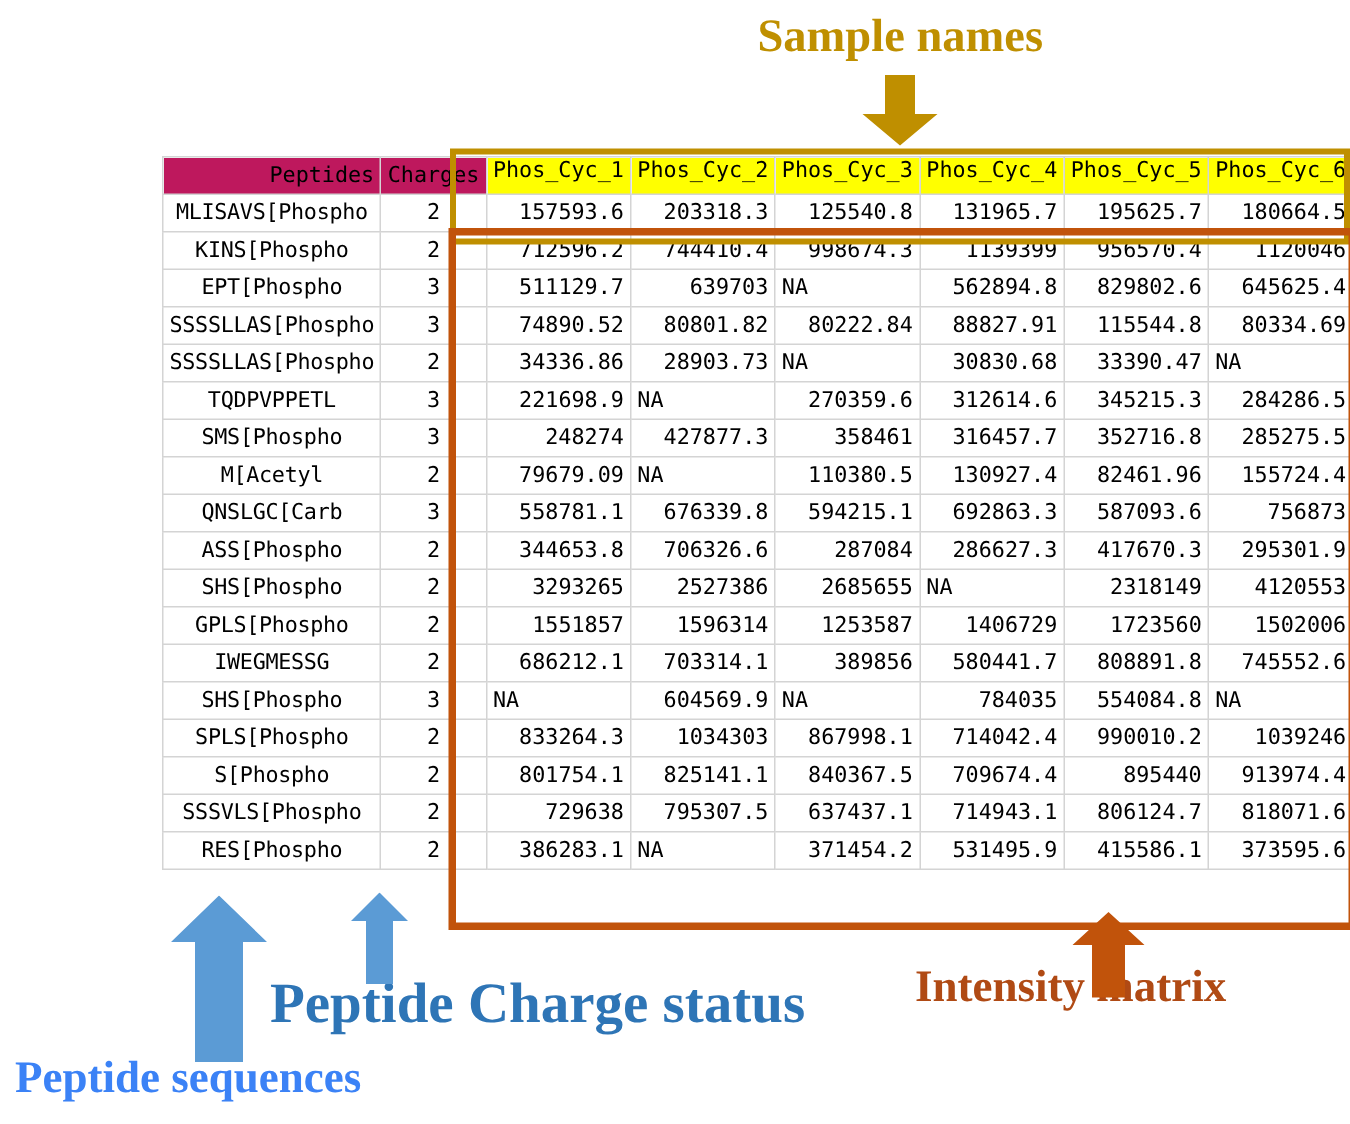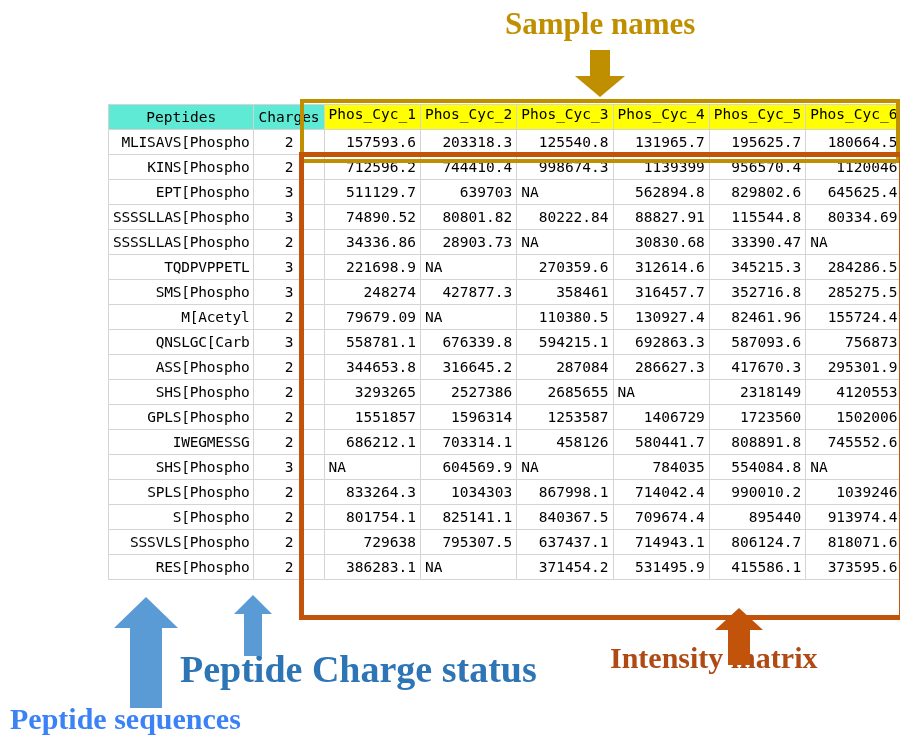--- a/index.html
+++ b/index.html
@@ -78,38 +78,38 @@
     overflow: hidden;
     white-space: nowrap;
     font-weight: normal;
   }
 
   .col-pep    { width: 100px; }
   .col-chg    { width: 87px; }
   .col-sample { width: 97px; }
 
   thead th {
-    background: #5eead4;
-    text-align: center;
+    background: #be185d;
+    text-align: right;
     vertical-align: middle;
     height: 50px;
     line-height: 1.15;
   }
   thead th.sample-head {
     background: #FFFF00;
     text-align: center;
     white-space: normal;
     word-break: break-all;
     padding: 3px 3px 0 5px;
     vertical-align: top;
     line-height: 1.25;
   }
 
   td.pep {
-    text-align: right;
+    text-align: center;
     letter-spacing: -0.2px;
   }
   td.chg { text-align: center; }
   td.num { text-align: right; }
   td.num.na { text-align: left; }
 
   
   .hi-box {
     position: absolute;
     pointer-events: none;
@@ -233,21 +233,21 @@
         <td class="num col-sample">676339.8</td>
         <td class="num col-sample">594215.1</td>
         <td class="num col-sample">692863.3</td>
         <td class="num col-sample">587093.6</td>
         <td class="num col-sample">756873</td>
       </tr>
       <tr>
         <td class="pep col-pep">ASS[Phospho</td>
         <td class="chg col-chg">2</td>
         <td class="num col-sample">344653.8</td>
-        <td class="num col-sample">316645.2</td>
+        <td class="num col-sample">706326.6</td>
         <td class="num col-sample">287084</td>
         <td class="num col-sample">286627.3</td>
         <td class="num col-sample">417670.3</td>
         <td class="num col-sample">295301.9</td>
       </tr>
       <tr>
         <td class="pep col-pep">SHS[Phospho</td>
         <td class="chg col-chg">2</td>
         <td class="num col-sample">3293265</td>
         <td class="num col-sample">2527386</td>
@@ -264,21 +264,21 @@
         <td class="num col-sample">1253587</td>
         <td class="num col-sample">1406729</td>
         <td class="num col-sample">1723560</td>
         <td class="num col-sample">1502006</td>
       </tr>
       <tr>
         <td class="pep col-pep">IWEGMESSG</td>
         <td class="chg col-chg">2</td>
         <td class="num col-sample">686212.1</td>
         <td class="num col-sample">703314.1</td>
-        <td class="num col-sample">458126</td>
+        <td class="num col-sample">389856</td>
         <td class="num col-sample">580441.7</td>
         <td class="num col-sample">808891.8</td>
         <td class="num col-sample">745552.6</td>
       </tr>
       <tr>
         <td class="pep col-pep">SHS[Phospho</td>
         <td class="chg col-chg">3</td>
         <td class="num col-sample na">NA</td>
         <td class="num col-sample">604569.9</td>
         <td class="num col-sample na">NA</td>

